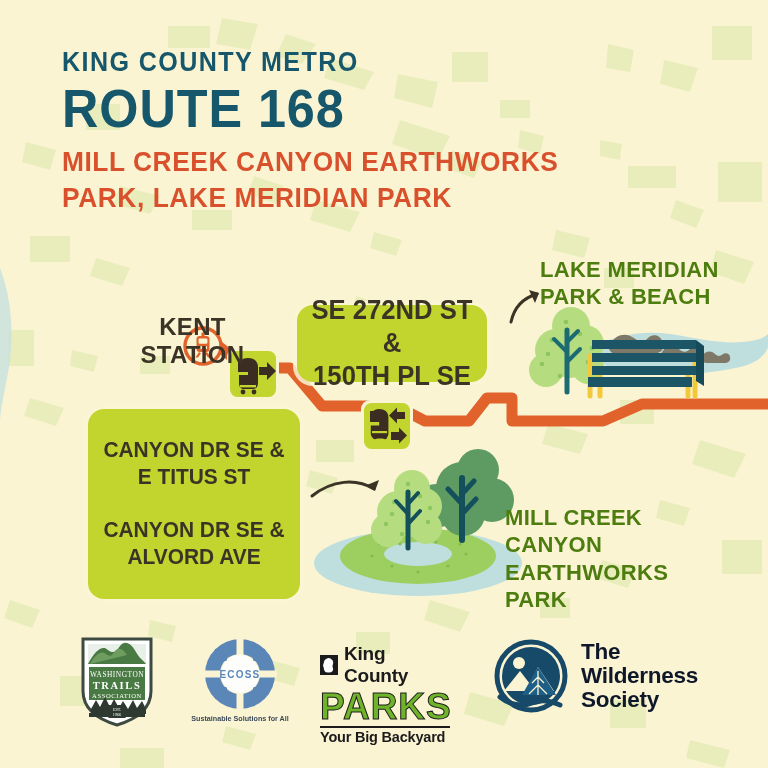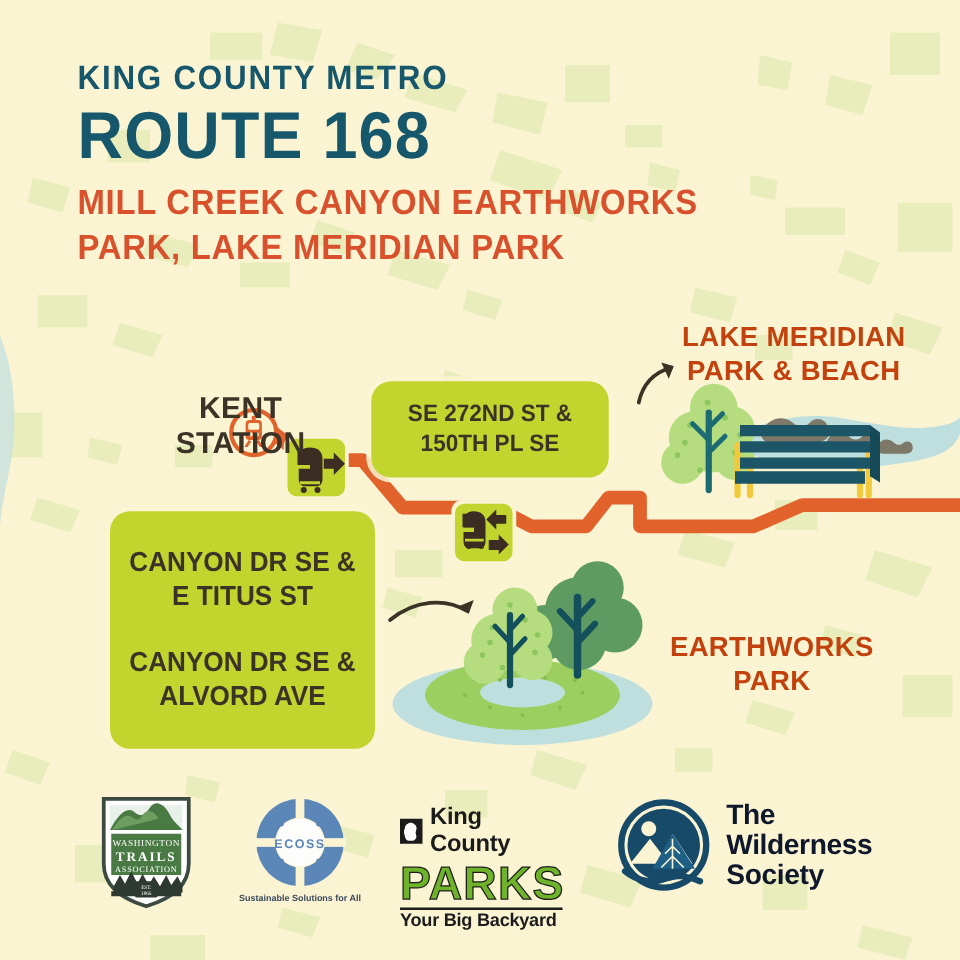--- a/index.html
+++ b/index.html
@@ -37,33 +37,33 @@
 
   
   .chip {
     position:absolute; z-index:6;
     background:#c2d42e; border-radius:16px;
     color:#3b3326; font-weight:bold; text-align:center;
     display:flex; flex-direction:column; justify-content:center;
     box-shadow:0 0 0 4px rgba(250,244,211,.85);
   }
   .chip span { display:block; line-height:1.22; transform:scaleX(.95); }
-  #chip-272 { left:297px; top:305px; width:190px; height:77px; font-size:19px; }
+  #chip-272 { left:297px; top:305px; width:190px; height:77px; font-size:27px; }
   #chip-canyon { left:88px; top:409px; width:212px; height:190px; font-size:22px;
                  gap:26px; }
 
   .station-name {
     position:absolute; z-index:6; color:#3b3326; font-weight:bold;
     font-size:24px; line-height:1.18; text-align:center; letter-spacing:.3px;
   }
   #kent-station { left:112px; top:313px; width:105px;margin-left:28px; }
 
   .park-name {
-    position:absolute; z-index:6; color:#c2410c; font-weight:bold;
-    font-size:22px; line-height:1.24; text-align:center; letter-spacing:.3px;
+    position:absolute; z-index:6; color:#4d7c0f; font-weight:bold;
+    font-size:22px; line-height:1.24; letter-spacing:.3px;
   }
   #lake-name { left:540px; top:256px; width:190px; }
   #mill-name { left:505px; top:504px; width:225px; }
 
   
   #footer { position:absolute; left:0; right:0; bottom:28px; height:105px; z-index:7; }
   .logo { position:absolute; }
 
   #logo-wta { left:78px; top:0px; width:78px; }
   #logo-ecoss { left:188px; top:2px; width:104px; text-align:center;font-weight:bold; }
@@ -338,20 +338,21 @@
     <span>ALVORD AVE</span>
   </div>
 </div>
 
 <div id="lake-name" class="park-name">
   <div>LAKE MERIDIAN</div>
   <div>PARK &amp; BEACH</div>
 </div>
 
 <div id="mill-name" class="park-name">
+  <div>MILL CREEK CANYON</div>
   <div>EARTHWORKS PARK</div>
 </div>
 
 <div id="footer">
 
   <div class="logo" id="logo-wta">
     <svg width="78" height="92" viewBox="0 0 78 92">
       <path d="M5 4h68v52c0 18-14 28-34 34C19 84 5 74 5 56z" fill="#ffffff" stroke="#3c4a41" stroke-width="3"></path>
       <path d="M10 9h58v20H10z" fill="#e9efe9"></path>
       <path d="M10 29c6-12 14-20 20-14 5 4 8 2 12-4 5-7 12-2 16 6 3 6 7 8 10 12z" fill="#4a7a43"></path>

